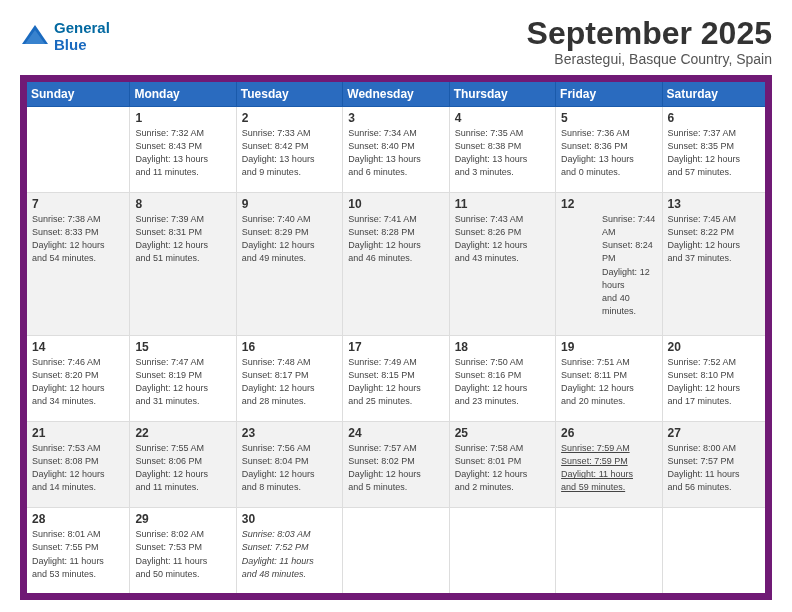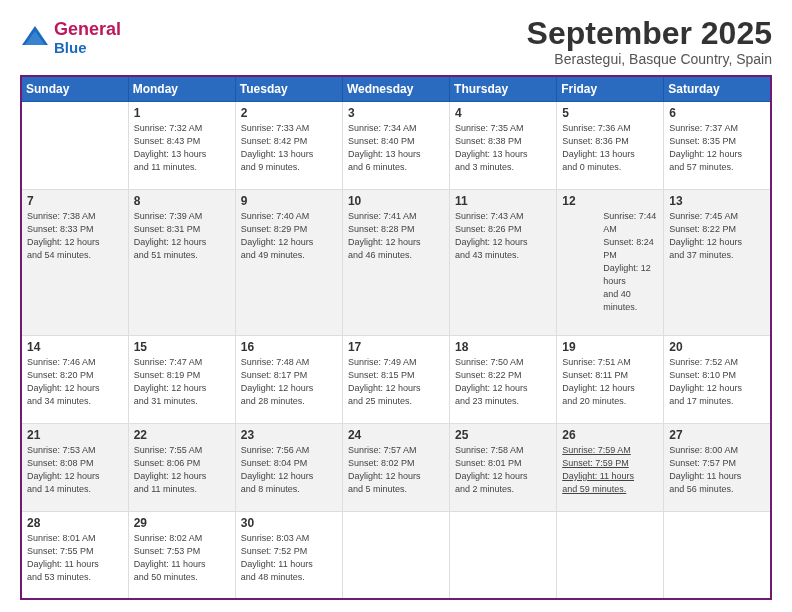--- a/index.html
+++ b/index.html
@@ -27,23 +27,23 @@
       display: flex;
       align-items: center;
       margin-top: 4px;
     }
     .logo-text {
       display: flex;
       flex-direction: column;
       line-height: 1.1;
     }
     .logo-general {
-      font-size: 18px;
-      font-weight: bold;
-      color: #be185d;
+      font-size: 15px;
+      font-weight: bold;
+      color: #0369a1;
     }
     .logo-blue {
       font-size: 15px;
       font-weight: bold;
       color: #1a6abf;
     }
     .logo-icon {
       width: 30px;
       height: 30px;
       margin-right: 4px;
@@ -56,21 +56,21 @@
       font-weight: bold;
       color: #333;
       line-height: 1.1;
     }
     .subtitle {
       font-size: 14px;
       color: #555;
     }
     .calendar {
       flex: 1;
-      border: 2px solid #701a75;
+      border: 7px solid #701a75;
       border-collapse: collapse;
       width: 100%;
       table-layout: fixed;
     }
     .calendar th {
       background-color: #2a6bbf;
       color: #fff;
       font-size: 12px;
       font-weight: bold;
       padding: 5px 4px;
@@ -262,21 +262,21 @@
           <td>
             <span class="day-number">17</span>
             <div class="day-info" style="white-space: pre-line;">Sunrise: 7:49 AM
 Sunset: 8:15 PM
 Daylight: 12 hours
 and 25 minutes.</div>
           </td>
           <td>
             <span class="day-number">18</span>
             <div class="day-info" style="white-space: pre-line;">Sunrise: 7:50 AM
-Sunset: 8:22 PM
+Sunset: 8:16 PM
 Daylight: 12 hours
 and 23 minutes.</div>
           </td>
           <td>
             <span class="day-number">19</span>
             <div class="day-info" style="white-space: pre-line;">Sunrise: 7:51 AM
 Sunset: 8:11 PM
 Daylight: 12 hours
 and 20 minutes.</div>
           </td>
@@ -349,21 +349,21 @@
           </td>
           <td>
             <span class="day-number">29</span>
             <div class="day-info" style="white-space: pre-line;">Sunrise: 8:02 AM
 Sunset: 7:53 PM
 Daylight: 11 hours
 and 50 minutes.</div>
           </td>
           <td>
             <span class="day-number">30</span>
-            <div class="day-info" style="white-space: pre-line;">Sunrise: 8:03 AM
+            <div class="day-info" style="white-space: pre-line; font-style: italic;">Sunrise: 8:03 AM
 Sunset: 7:52 PM
 Daylight: 11 hours
 and 48 minutes.</div>
           </td>
           <td class="empty-cell"></td>
           <td class="empty-cell"></td>
           <td class="empty-cell"></td>
           <td class="empty-cell"></td>
         </tr>
       </tbody>

